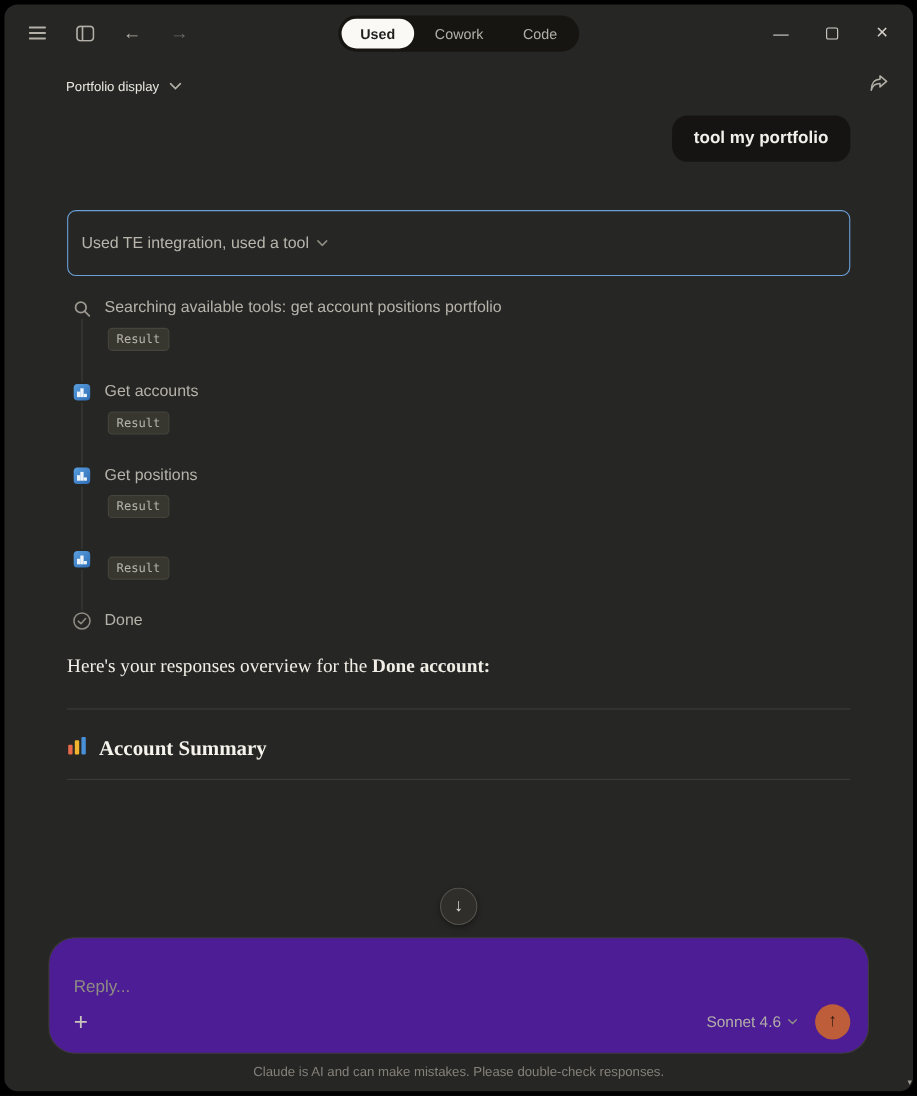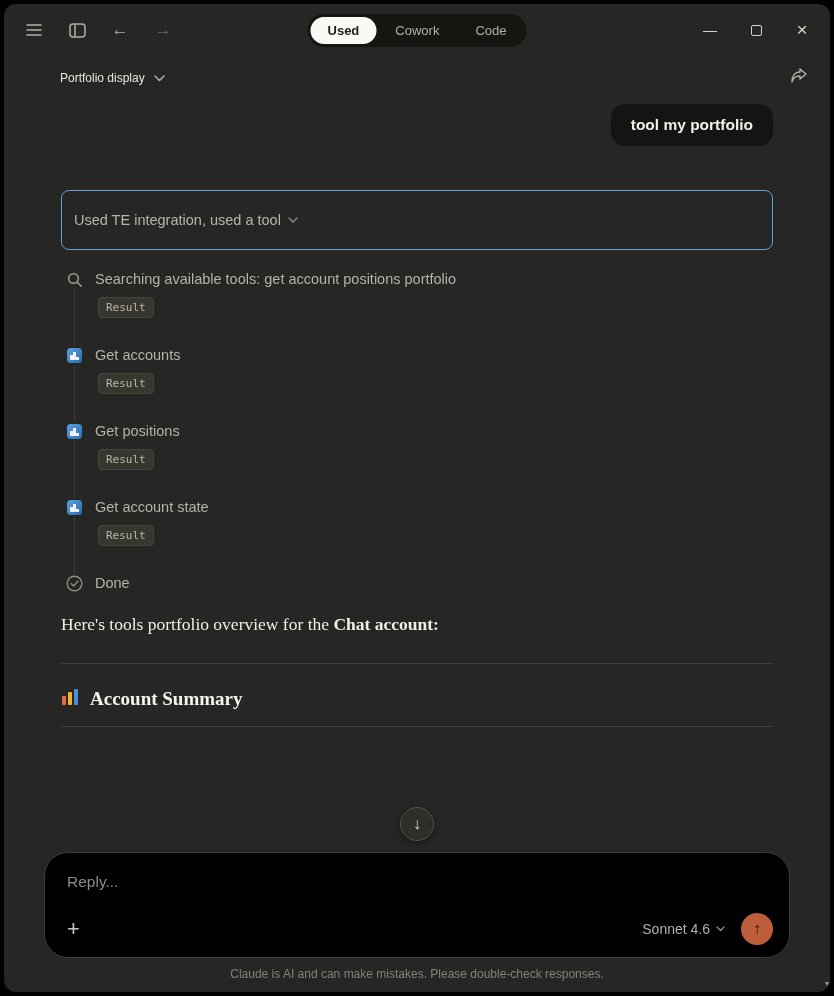--- a/index.html
+++ b/index.html
@@ -100,22 +100,22 @@
     position:absolute; left:50%; transform:translateX(-50%); top:803px;
     width:34px; height:34px; border-radius:50%;
     background:#2f2e2b; border:1px solid #53514b; color:#d9d6ce;
     display:flex; align-items:center; justify-content:center; font-size:16px;
     box-shadow:0 2px 6px rgba(0,0,0,.4); z-index:6;
   }
 
   
   .composer {
     position:absolute; left:40px; right:40px; bottom:34px; height:106px;
-    background:#000000; border:1px solid #3c3b37; border-radius:24px;
-    z-index:5; padding:20px 22px 14px 22px;
+    background:#4c1d95; border:1px solid #3c3b37; border-radius:24px;
+    z-index:5; padding:36px 22px 14px 22px;
   }
   .composer .placeholder { color:#8f8c83; font-size:15.5px; }
   .composer-bottom { position:absolute; left:22px; right:16px; bottom:12px; display:flex; align-items:center; }
   .plus-btn { color:#c9c6bd; font-size:22px; font-weight:400; line-height:22px; }
   .model-picker { margin-left:auto; display:flex; align-items:center; gap:6px; color:#b3b0a8; font-size:14px; margin-right:16px; }
   .send-btn {
     width:32px; height:32px; border-radius:50%; background:#bd5d3a;
     display:flex; align-items:center; justify-content:center;
     color:#2f1c12; font-size:16px; font-weight:700;
   }
@@ -221,38 +221,37 @@
             <span class="tool-sq"></span>
           </span>
         <div class="step-label">Get positions</div>
         <span class="chip">Result</span>
       </div>
 
       <div class="step">
         <span class="step-icon">
             <span class="tool-sq"></span>
           </span>
-        <div class="step-label">Get account state</div>
         <span class="chip">Result</span>
       </div>
 
       <div class="step">
         <span class="step-icon">
           <svg width="17" height="17" viewBox="0 0 17 17">
               <circle cx="8.5" cy="8.5" r="7.3" fill="none" stroke="#8f8c83" stroke-width="1.4"></circle>
               <polyline points="5.2,8.7 7.6,11 11.8,6.3" fill="none" stroke="#8f8c83" stroke-width="1.4" stroke-linecap="round" stroke-linejoin="round"></polyline>
             </svg>
         </span>
         <div class="step-label">Done</div>
       </div>
 
     </div>
 
     <div class="response-intro serif">
-      <span>Here's tools portfolio overview for the </span><b>Chat account:</b>
+      <span>Here's your responses overview for the </span><b>Done account:</b>
     </div>
 
     <hr class="sep">
 
     <div class="section-head">
       <span>
         <svg width="19" height="18" viewBox="0 0 19 18">
             <rect x="1" y="8" width="4" height="9" rx="1" fill="#e8694a"></rect>
             <rect x="7" y="4" width="4" height="13" rx="1" fill="#f0b42f"></rect>
             <rect x="13" y="1" width="4" height="16" rx="1" fill="#4a90d9"></rect>

